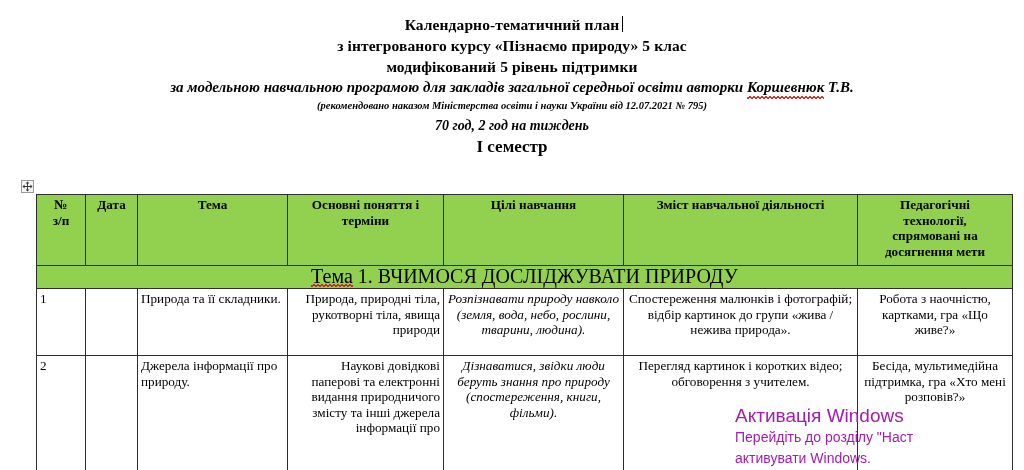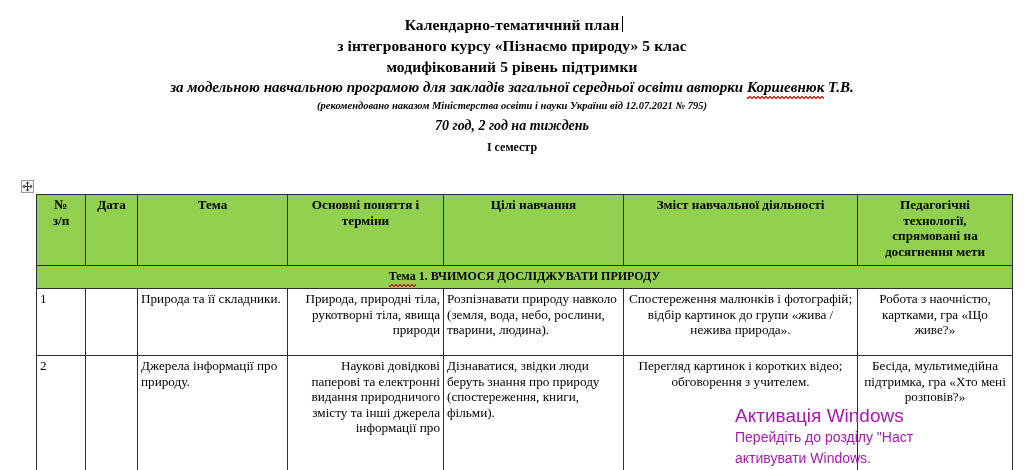--- a/index.html
+++ b/index.html
@@ -77,21 +77,21 @@
   }
   .sub-hours {
     font-style: italic;
     font-weight: bold;
     font-size: 14px;
     line-height: 19px;
     margin-top: 2px;
   }
   .sub-sem {
     font-weight: bold;
-    font-size: 12px;
+    font-size: 17px;
     line-height: 20px;
     margin-top: 2px;
   }
 
   
   .table-handle {
     position: absolute;
     left: 21px;
     top: 180px;
     width: 13px;
@@ -137,22 +137,22 @@
     vertical-align: top;
     padding-top: 5px;
     font-size: 13.2px;
     line-height: 16px;
     height: 66px;
   }
 
   tr.section-row td {
     background: #92D050;
     text-align: center;
-    font-weight: bold;
-    font-size: 12px;
+    font-weight: normal;
+    font-size: 20px;
     line-height: 17px;
     padding: 2px 0 3px 0;
     height: 17px;
   }
   .section-title .spell2 {
     position: relative;
     display: inline-block;
   }
   .section-title .spell2::after {
     content: "";
@@ -165,21 +165,21 @@
       radial-gradient(circle at 1px 2.4px, #c52b2b 1.05px, transparent 1.25px),
       radial-gradient(circle at 3px 0.6px, #c52b2b 1.05px, transparent 1.25px);
     background-size: 4px 3px;
     background-repeat: repeat-x;
   }
 
   td.num   { text-align: left;   padding-left: 6px; }
   td.date  { text-align: center; }
   td.theme { text-align: left;   padding-left: 6px; }
   td.terms { text-align: right;   padding-left: 6px; }
-  td.goals { text-align: left; }
+  td.goals { text-align: center; font-style: italic; }
   td.content { text-align: center; }
   td.tech  { text-align: center; }
 
   tr.data-row-1 td { height: 62px; }
   tr.data-row-2 td { height: 110px; }
 
   
   .watermark {
     position: absolute;
     left: 735px;

